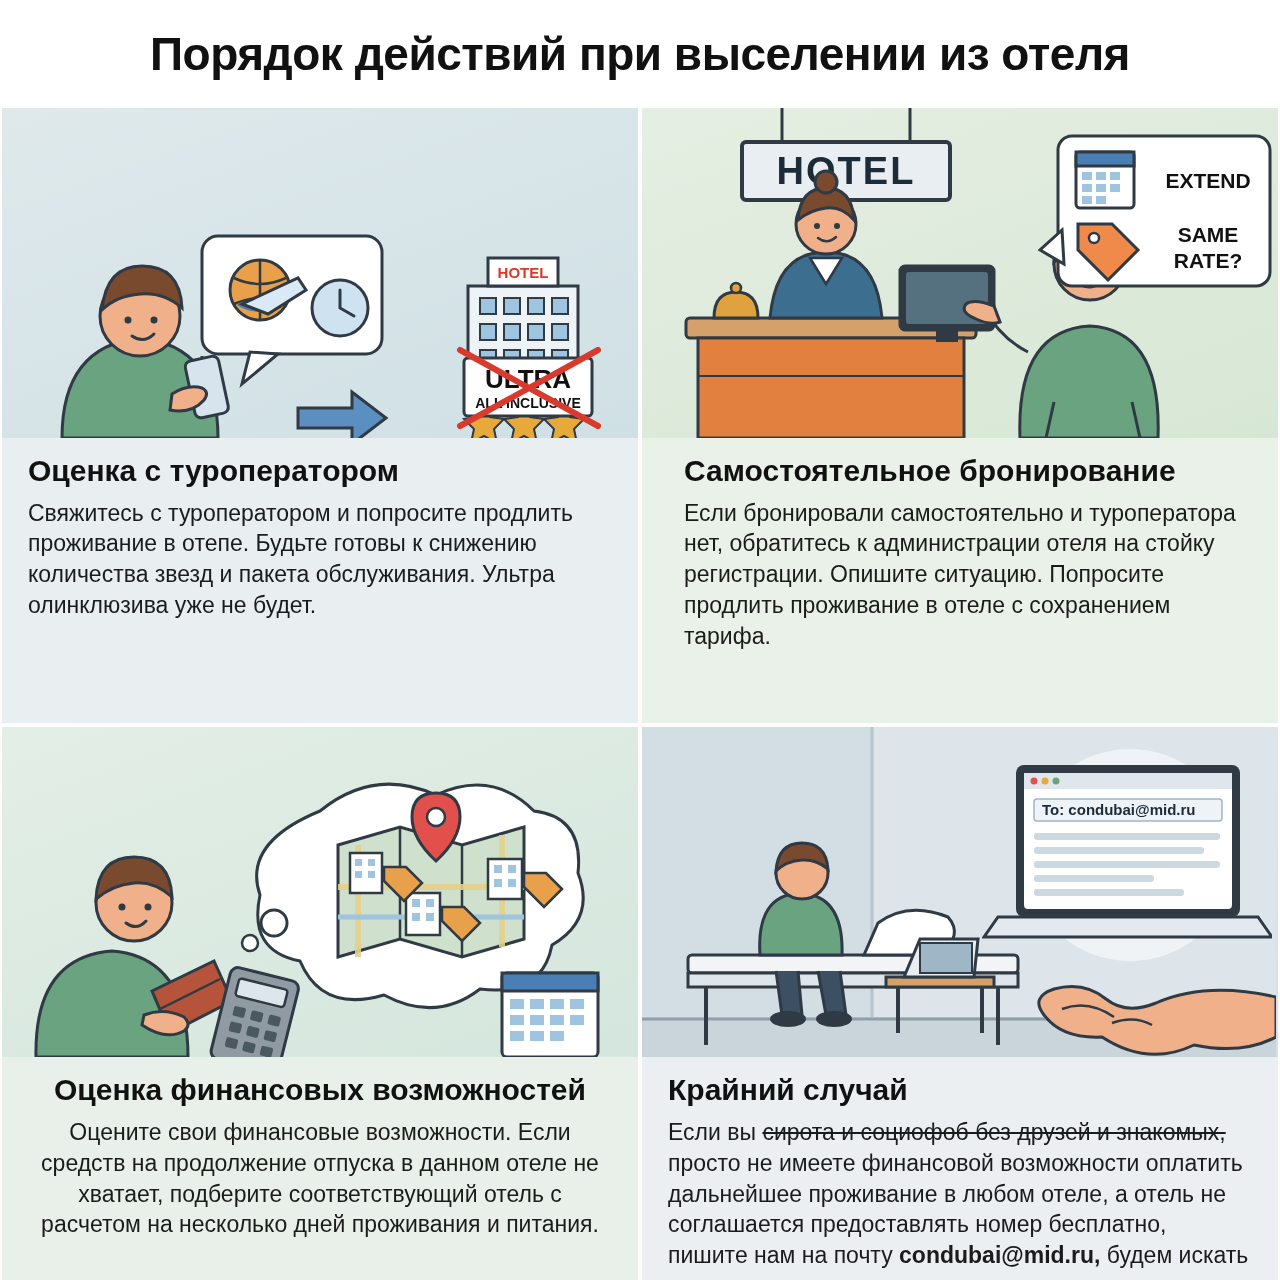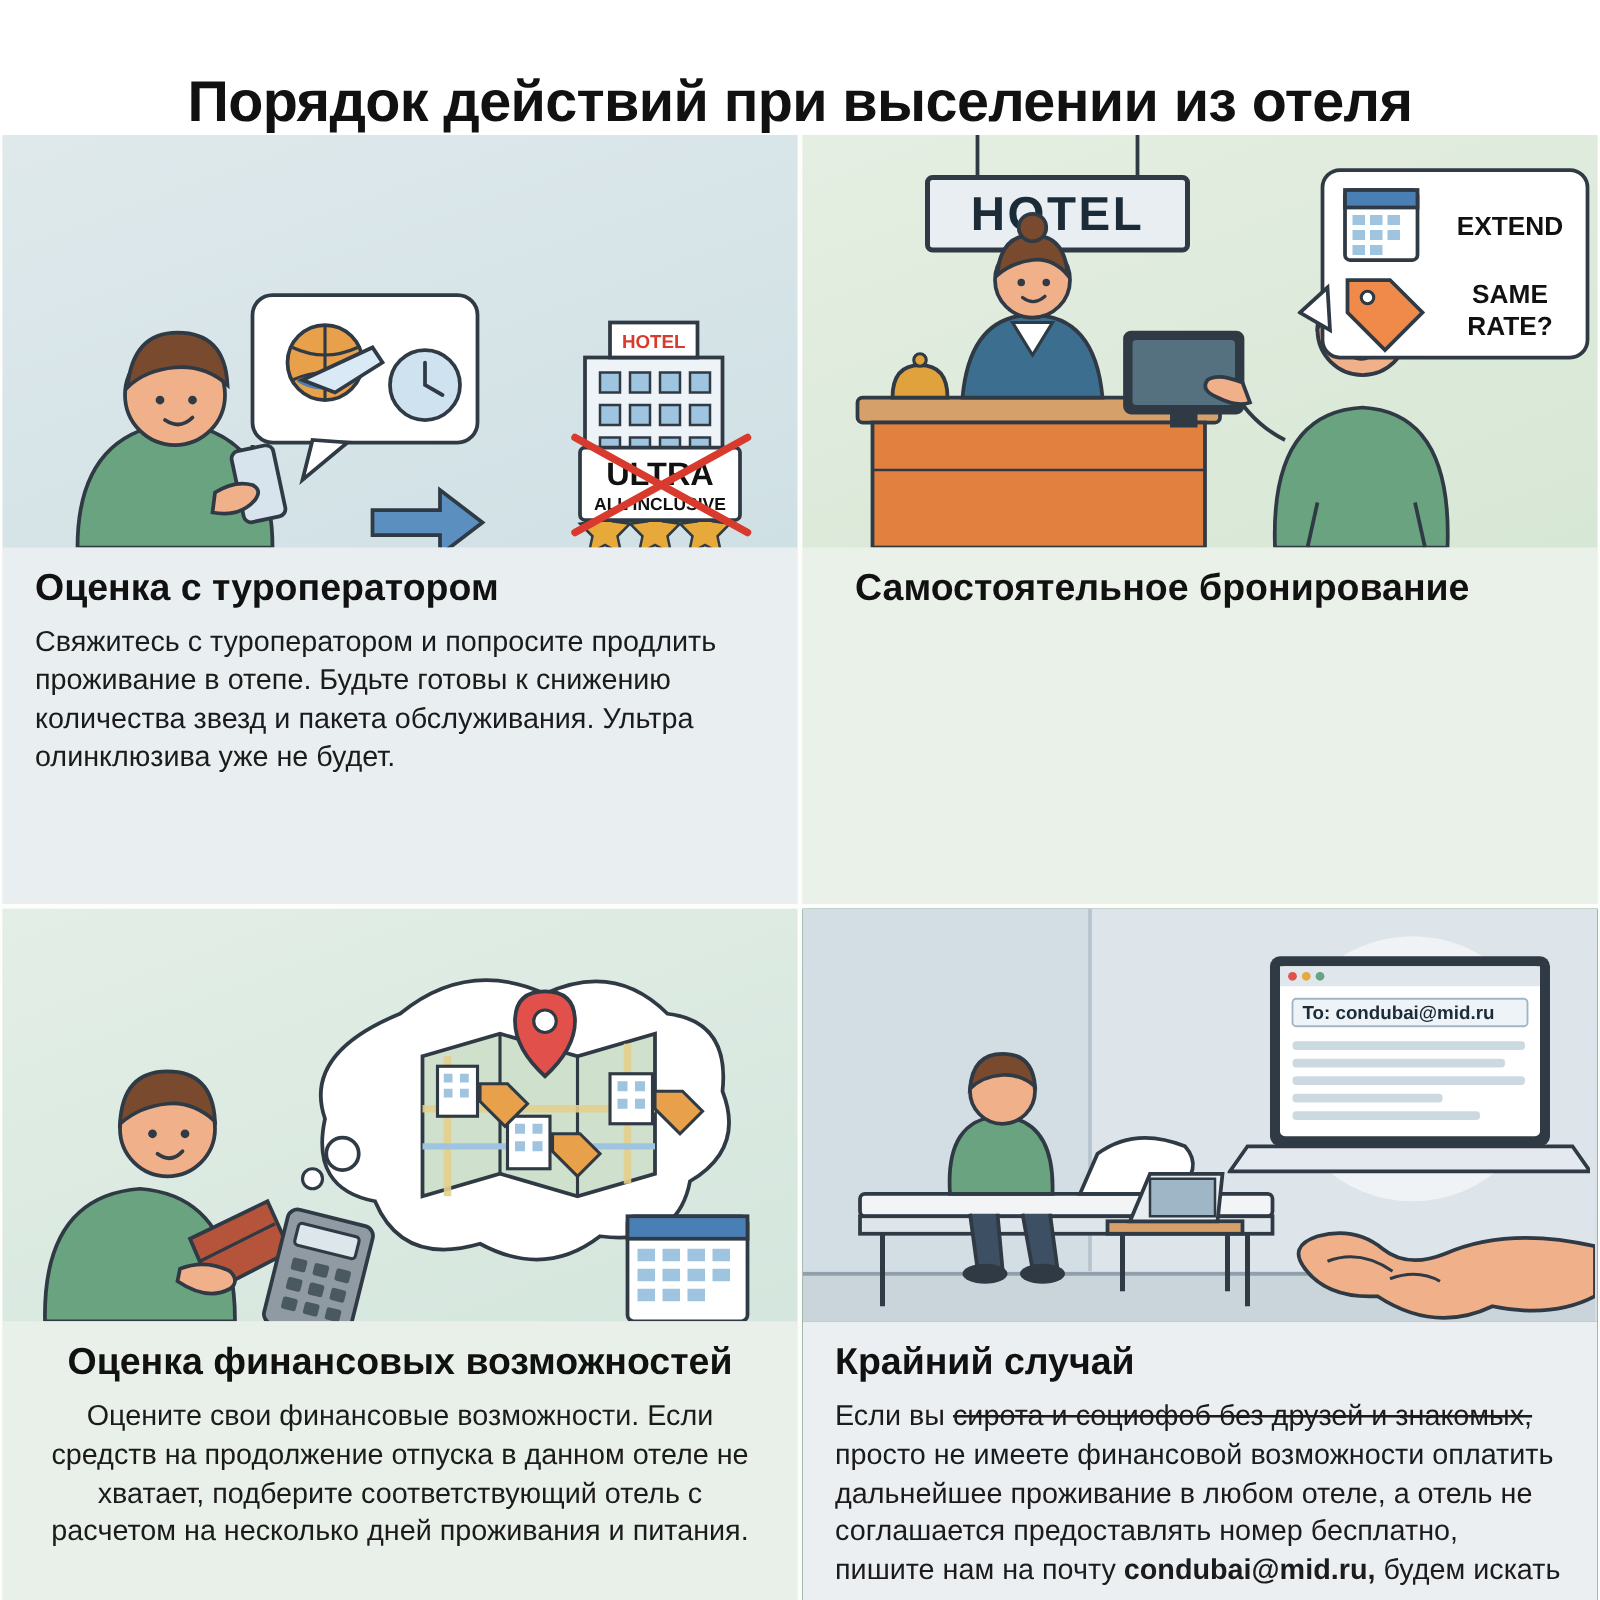--- a/index.html
+++ b/index.html
@@ -9,21 +9,21 @@
     background: #ffffff;
     overflow: hidden;
   }
   .infographic {
     width: 1280px; height: 1280px;
     display: flex; flex-direction: column;
     background: #fdfdfb;
   }
   .title-bar {
     height: 108px;
-    display: flex; align-items: flex-end; justify-content: center;
+    display: flex; align-items: center; justify-content: center;
     background: #ffffff;
     flex: 0 0 auto;
   }
   .title-bar h1 {
     font-size: 46px;
     font-weight: bold;
     letter-spacing: -0.5px;
     color: #111;
     white-space: nowrap;
   }
@@ -226,20 +226,21 @@
 
             <path d="M40 98 l34 0 l26 26 l-30 30 l-30 -30 z" fill="#ef8a4a" stroke="#2f3a45" stroke-width="3"></path>
             <circle cx="56" cy="112" r="5" fill="#ffffff" stroke="#2f3a45" stroke-width="2.5"></circle>
             <text x="170" y="116" font-family="Liberation Sans, sans-serif" font-size="21" font-weight="bold" text-anchor="middle" fill="#111">SAME</text>
             <text x="170" y="142" font-family="Liberation Sans, sans-serif" font-size="21" font-weight="bold" text-anchor="middle" fill="#111">RATE?</text>
           </svg>
         </div>
       </div>
       <div class="panel-text">
         <div class="panel-head">Самостоятельное бронирование</div>
+        <div class="panel-body">Если бронировали самостоятельно и туроператора нет, обратитесь к администрации отеля на стойку регистрации. Опишите ситуацию. Попросите продлить проживание в отеле с сохранением тарифа.</div>
       </div>
     </div>
 
     <div class="panel p3">
       <div class="art">
         <svg width="640" height="330" viewBox="0 0 640 330">
 
           <path d="M318 84 q54 -44 116 -16 q56 -26 98 16 q50 6 44 62 q18 46 -26 72 q-10 52 -72 44 q-44 34 -96 6 q-62 18 -84 -34 q-52 -10 -40 -66 q-18 -52 60 -84 z" fill="#ffffff" stroke="#2f3a45" stroke-width="3"></path>
           <circle cx="272" cy="196" r="13" fill="#ffffff" stroke="#2f3a45" stroke-width="3"></circle>
           <circle cx="248" cy="216" r="8" fill="#ffffff" stroke="#2f3a45" stroke-width="2.5"></circle>

